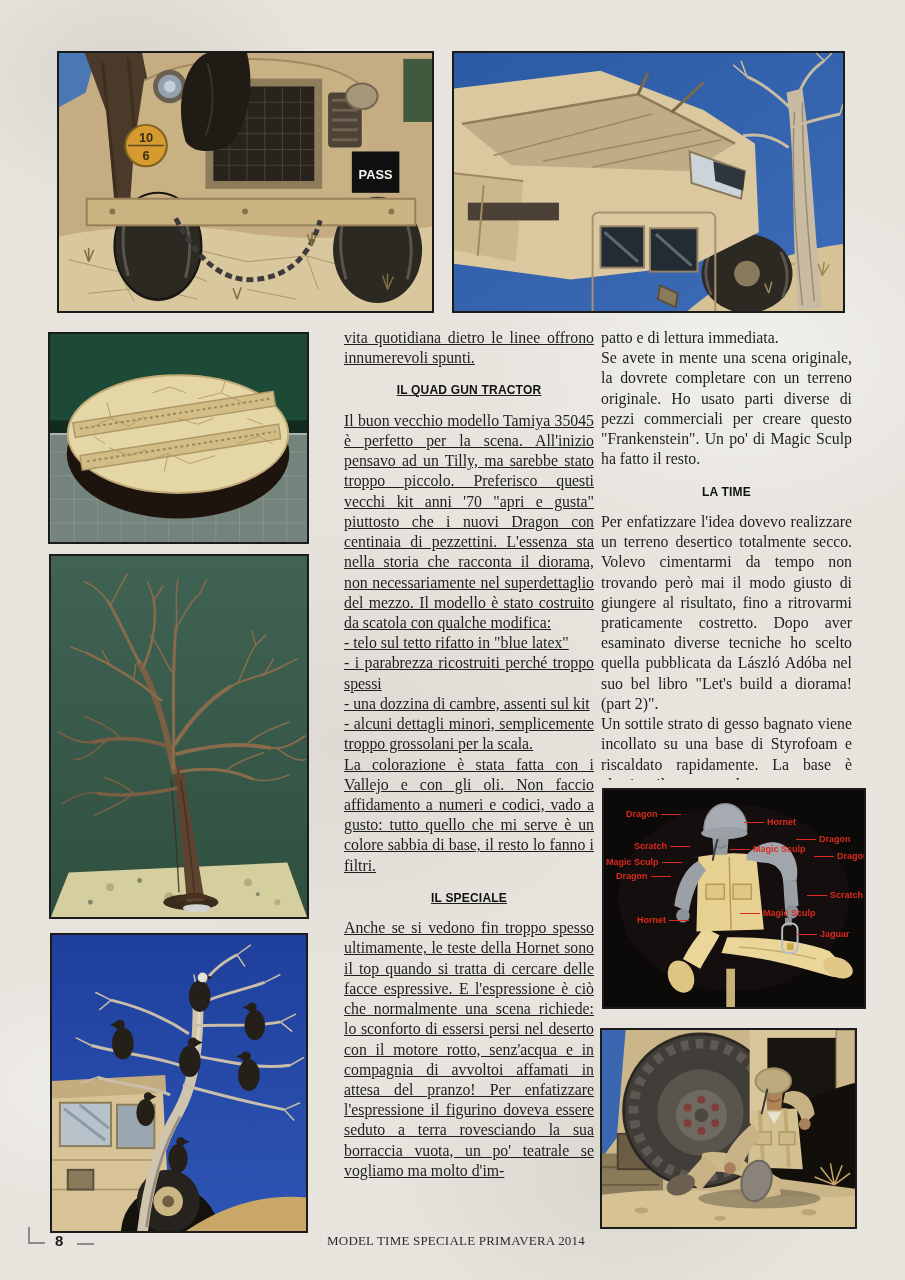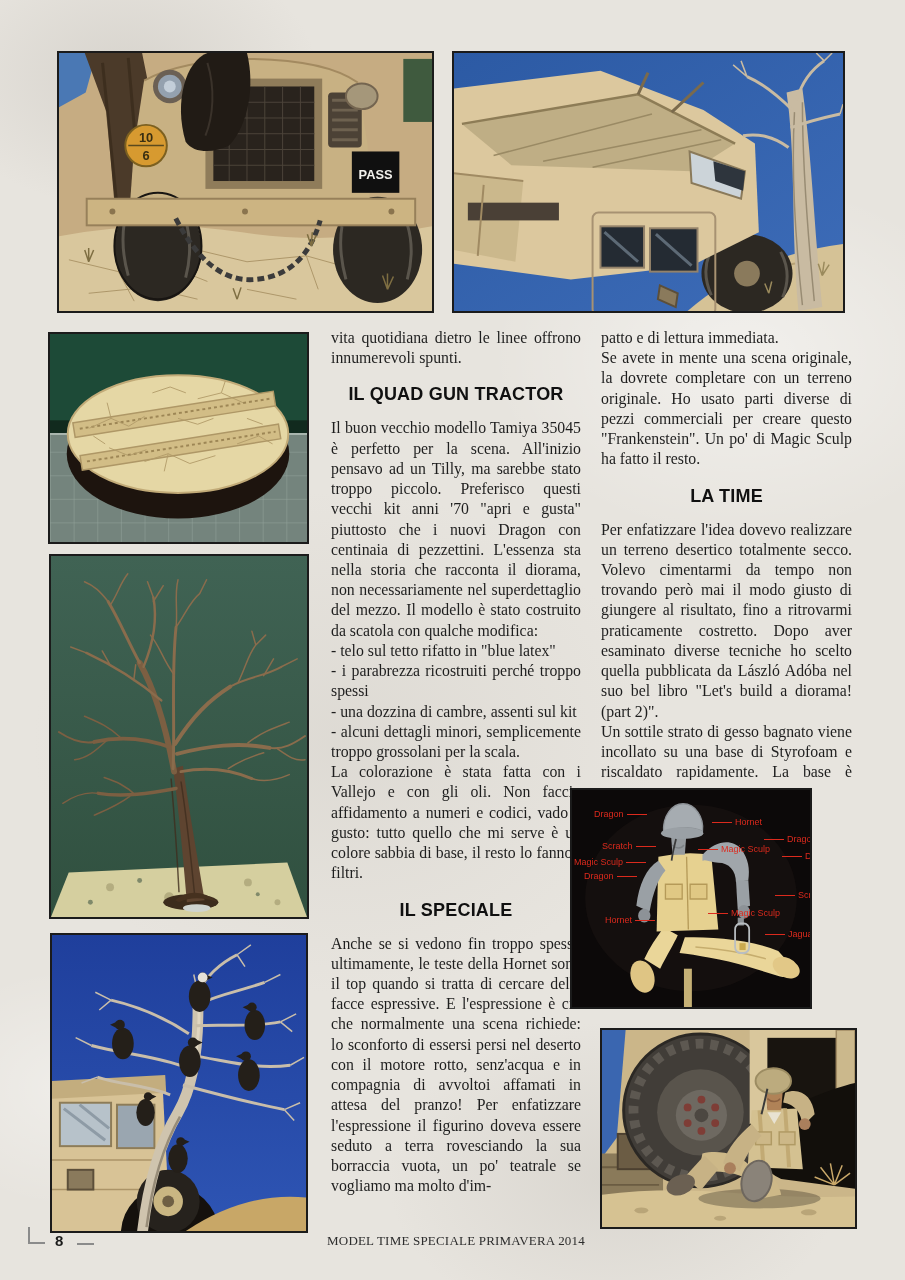--- a/index.html
+++ b/index.html
@@ -10,21 +10,21 @@
       radial-gradient(ellipse 520px 420px at 38% 58%, rgba(188,183,175,.22), transparent 60%),
       radial-gradient(ellipse 380px 260px at 68% 92%, rgba(182,177,169,.28), transparent 60%),
       radial-gradient(ellipse 260px 200px at 8% 85%, rgba(255,255,255,.35), transparent 60%),
       #e7e4de;
     font-family:"Liberation Serif", serif;}
   .photo{position:absolute;border:2px solid #1b1b1b;box-sizing:border-box;overflow:hidden;background:#888;}
   .photo svg{display:block;width:100%;height:100%;}
   .col{position:absolute;text-align:justify;color:#1e1e1e;font-size:15.8px;line-height:1.28;
        font-family:"Liberation Serif", serif;overflow:hidden;}
   .col p{margin:0;hyphens:auto;-webkit-hyphens:auto;}
-  .heading{font-family:"Liberation Sans", sans-serif;font-weight:bold;font-size:18px;
+  .heading{font-family:"Liberation Sans", sans-serif;font-weight:bold;font-size:12px;
        text-align:center;color:#101010;margin:15px 0 12px 0;letter-spacing:.2px;}
   .fig-label{position:absolute;font-family:"Liberation Sans", sans-serif;font-size:9px;
        color:#dc2a1d;white-space:nowrap;line-height:1;}
   .fig-label.lr::after{content:"";display:inline-block;width:20px;height:0;
        border-top:1px solid #dc2a1d;vertical-align:2px;margin-left:3px;}
   .fig-label.ll::before{content:"";display:inline-block;width:20px;height:0;
        border-top:1px solid #dc2a1d;vertical-align:2px;margin-right:3px;}
   .corner-mark{position:absolute;left:28px;top:1227px;width:15px;height:15px;
        border-left:2px solid #8b8b8b;border-bottom:2px solid #8b8b8b;}
   .page-num{position:absolute;left:55px;top:1232px;font-family:"Liberation Sans", sans-serif;
@@ -302,42 +302,42 @@
         <use href="#vb" transform="translate(72,96) scale(-1,1)"></use>
         <use href="#vb" transform="translate(140,114)"></use>
         <use href="#vb" transform="translate(200,128) scale(-1,1)"></use>
         <use href="#vb" transform="translate(95,168) scale(0.85)"></use>
         <use href="#vb" transform="translate(128,214) scale(0.9)"></use>
       </g>
       <circle cx="153" cy="43" r="5" fill="#e6e2d8"></circle>
     </svg>
   </div>
 
-  <div class="col" style="left:331px;top:328px;width:250px;height:905px;">
+  <div class="col" style="left:344px;top:328px;width:250px;height:905px;text-decoration:underline;">
     <p>vita quotidiana dietro le linee offrono innumerevoli spunti.</p>
     <div class="heading">IL QUAD GUN TRACTOR</div>
     <p>Il buon vecchio modello Tamiya 35045 è perfetto per la scena. All'inizio pensavo ad un Tilly, ma sarebbe stato troppo piccolo. Preferisco questi vecchi kit anni '70 "apri e gusta" piuttosto che i nuovi Dragon con centinaia di pezzettini. L'essenza sta nella storia che racconta il diorama, non necessariamente nel superdettaglio del mezzo. Il modello è stato costruito da scatola con qualche modifica:</p>
     <p>- telo sul tetto rifatto in "blue latex"</p>
     <p>- i parabrezza ricostruiti perché troppo spessi</p>
     <p>- una dozzina di cambre, assenti sul kit</p>
     <p>- alcuni dettagli minori, semplicemente troppo grossolani per la scala.</p>
     <p>La colorazione è stata fatta con i Vallejo e con gli oli. Non faccio affidamento a numeri e codici, vado a gusto: tutto quello che mi serve è un colore sabbia di base, il resto lo fanno i filtri.</p>
     <div class="heading">IL SPECIALE</div>
     <p>Anche se si vedono fin troppo spesso ultimamente, le teste della Hornet sono il top quando si tratta di cercare delle facce espressive. E l'espressione è ciò che normalmente una scena richiede: lo sconforto di essersi persi nel deserto con il motore rotto, senz'acqua e in compagnia di avvoltoi affamati in attesa del pranzo! Per enfatizzare l'espressione il figurino doveva essere seduto a terra rovesciando la sua borraccia vuota, un po' teatrale se vogliamo ma molto d'im-</p>
   </div>
 
   <div class="col" style="left:601px;top:328px;width:251px;height:452px;">
     <p>patto e di lettura immediata.</p>
     <p>Se avete in mente una scena originale, la dovrete completare con un terreno originale. Ho usato parti diverse di pezzi commerciali per creare questo "Frankenstein". Un po' di Magic Sculp ha fatto il resto.</p>
     <div class="heading">LA TIME</div>
     <p>Per enfatizzare l'idea dovevo realizzare un terreno desertico totalmente secco. Volevo cimentarmi da tempo non trovando però mai il modo giusto di giungere al risultato, fino a ritrovarmi praticamente costretto. Dopo aver esaminato diverse tecniche ho scelto quella pubblicata da László Adóba nel suo bel libro "Let's build a diorama! (part 2)".</p>
     <p>Un sottile strato di gesso bagnato viene incollato su una base di Styrofoam e riscaldato rapidamente. La base è elastica, il gesso no, dopo</p>
   </div>
 
-  <div class="photo" style="left:570px;top:788px;width:242px;height:221px;background:#0c0909;">
+  <div class="photo" style="left:602px;top:788px;width:264px;height:221px;background:#0c0909;font-weight:bold;">
     <svg viewBox="0 0 270 221" preserveAspectRatio="none">
       <rect width="270" height="221" fill="#0c0909"></rect>
       <ellipse cx="135" cy="110" rx="120" ry="95" fill="#1a1413" opacity=".6"></ellipse>
       <rect x="127" y="182" width="9" height="39" fill="#c6b176"></rect>
       <g>
         <path d="M128,150 C160,150 202,152 234,164 L248,178 C250,186 244,192 236,190 L200,180 C170,172 140,168 122,166 Z" fill="#ead699"></path>
         <ellipse cx="243" cy="181" rx="16" ry="10" fill="#e2c887" transform="rotate(22 243 181)"></ellipse>
         <path d="M104,140 C96,150 88,160 82,172 L100,182 C108,168 116,156 120,148 Z" fill="#ead699"></path>
         <ellipse cx="80" cy="190" rx="13" ry="17" fill="#dfc584" transform="rotate(-24 80 190)"></ellipse>
         <path d="M140,160 C170,162 196,166 220,172" stroke="#c6ad6e" stroke-width="1.5" fill="none"></path>

